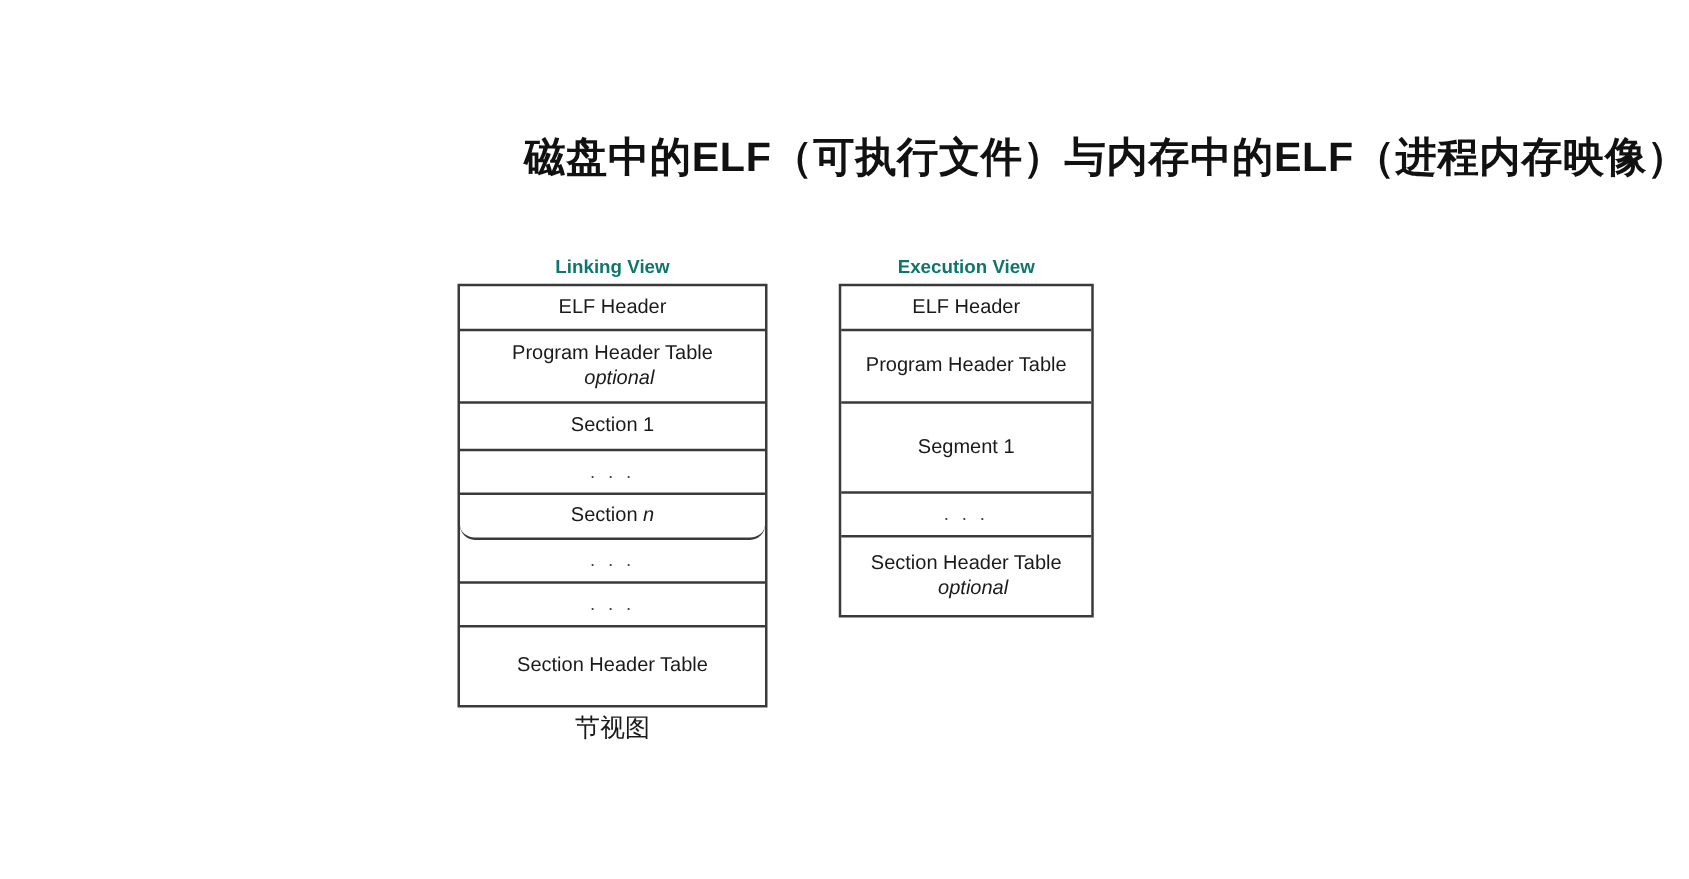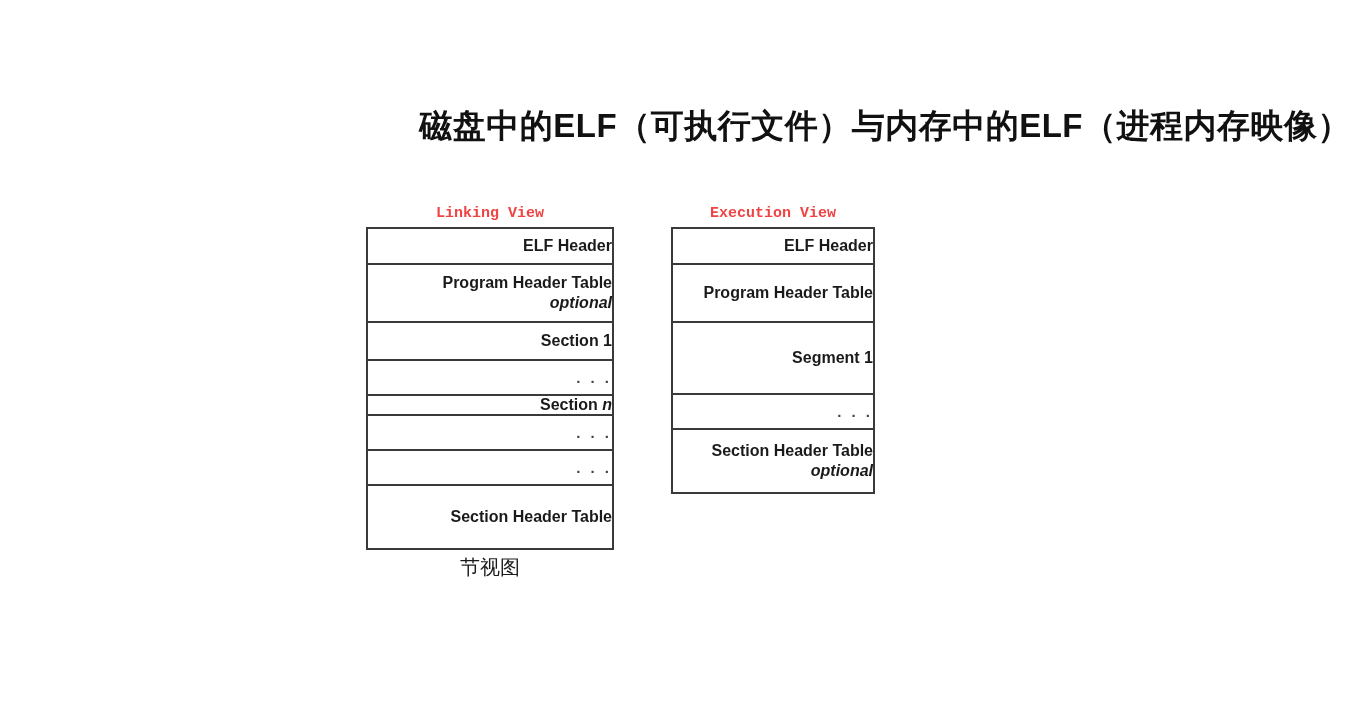--- a/index.html
+++ b/index.html
@@ -43,46 +43,44 @@
     position: absolute;
     top: 205px;
   }
   #view-linking   { left: 366px; width: 248px; }
   #view-execution { left: 671px; width: 204px; }
 
   .view-heading {
     font-size: 15px;
     font-weight: bold;
     text-align: center;
-    color: #ef4444;
+    color: #0f766e;
     height: 22px;
     line-height: 18px;
-    font-family: Liberation Mono, monospace;
   }
 
   .elf-table {
     border: 2px solid #3a3a3a;
     border-collapse: collapse;
     width: 100%;
     box-sizing: border-box;
     background: #ffffff;
   }
 
   .elf-row {
     border-bottom: 2px solid #3a3a3a;
     box-sizing: border-box;
     display: flex;
     flex-direction: column;
-    align-items: flex-end;
+    align-items: center;
     justify-content: center;
     text-align: center;
     font-size: 16px;
     color: #1a1a1a;
     line-height: 20px;
-    font-weight: bold;
   }
   .elf-row:last-child { border-bottom: none; }
 
   .elf-row .sub {
     font-style: italic;
     font-size: 16px;
     line-height: 20px;
     margin-left: 11px;
   }
 
@@ -100,21 +98,21 @@
     color: #1a1a1a;
     margin-top: 4px;
     line-height: 26px;
   }
 
   
   .h36 { height: 36px; }
   .h58 { height: 58px; }
   .h38 { height: 38px; }
   .h35 { height: 35px; }
-  .h36b { height: 20px; }
+  .h36b { height: 36px; border-radius: 12px; }
   .h62 { height: 62px; }
   .h72 { height: 72px; }
 </style>
 </head>
 <body>
 
 <div id="slide-title">磁盘中的ELF（可执行文件）与内存中的ELF（进程内存映像）</div>
 
 <div id="diagram">
 

